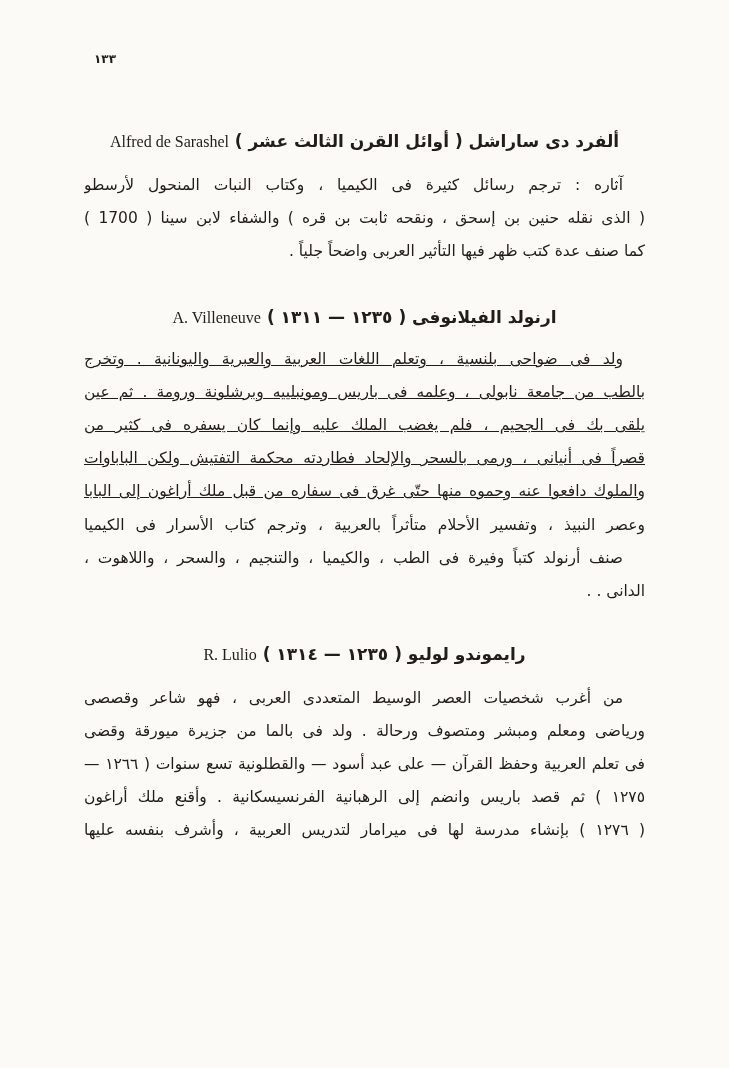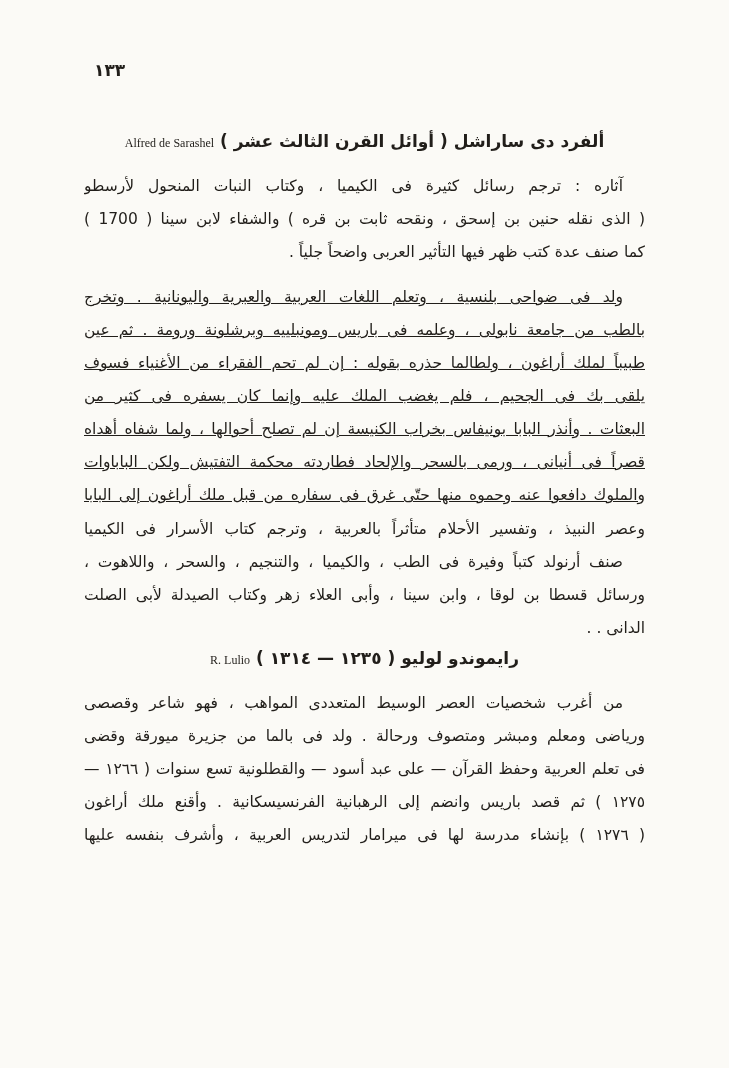--- a/index.html
+++ b/index.html
@@ -14,23 +14,23 @@
     color: #211e1a;
     font-family: "DejaVu Sans", sans-serif;
     overflow: hidden;
   }
   .page {
     position: absolute;
     inset: 0;
   }
   .page-number {
     position: absolute;
-    top: 60px;
+    top: 52px;
     left: 94px;
-    font-size: 17px;
+    font-size: 12px;
     font-weight: bold;
     letter-spacing: 1px;
   }
   .content {
     position: absolute;
     left: 84px;
     right: 84px;
     top: 0;
     direction: rtl;
   }
@@ -38,83 +38,81 @@
     direction: rtl;
     text-align: center;
     font-size: 17px;
     font-weight: bold;
     line-height: 26px;
     margin: 0;
   }
   .heading .latin {
     font-family: "Liberation Serif", serif;
     font-weight: normal;
-    font-size: 12px;
+    font-size: 16px;
   }
   .para { margin: 0; }
   .line {
     direction: rtl;
     font-size: 15.5px;
     line-height: 33px;
     height: 33px;
     overflow: hidden;
     text-align: justify;
     text-align-last: justify;
   }
   .line.first { text-indent: 22px; }
   .line.short {
     text-align-last: right;
   }
   .b0 { margin-top: 128px; }
   .b1 { margin-top: 14px; }
   .b2 { margin-top: 36px; }
   .b3 { margin-top: 12px; text-decoration: underline; }
   .b4 { margin-top: 1px; }
-  .b5 { }
+  .b5 { margin-top: 33px; }
   .b6 { margin-top: 14px; }
 </style>
 </head>
 <body>
 
 <div class="page">
 
   <div class="page-number">١٣٣</div>
 
   <div class="content">
 
     <h2 class="heading b0"><span class="ar">ألفرد دى ساراشل ( أوائل القرن الثالث عشر )</span> <span class="latin" dir="ltr">Alfred de Sarashel</span></h2>
 
     <div class="para b1">
       <div class="line first">آثاره : ترجم رسائل كثيرة فى الكيميا ، وكتاب النبات المنحول لأرسطو</div>
       <div class="line">( الذى نقله حنين بن إسحق ، ونقحه ثابت بن قره ) والشفاء لابن سينا ( 1700 )</div>
       <div class="line short">كما صنف عدة كتب ظهر فيها التأثير العربى واضحاً جلياً .</div>
     </div>
 
+    <h2 class="heading b2"><span class="ar">ارنولد الفيلانوفى ( ١٢٣٥ — ١٣١١ )</span> <span class="latin" dir="ltr">A. Villeneuve</span></h2>
 
     <div class="para b3">
       <div class="line first">ولد فى ضواحى بلنسية ، وتعلم اللغات العربية والعبرية واليونانية . وتخرج</div>
       <div class="line">بالطب من جامعة نابولى ، وعلمه فى باريس ومونبلييه وبرشلونة ورومة . ثم عين</div>
-      <div class="line">طبيباً لملك أراغون ، ولطالما حذره بقوله : إن لم تحم الفقراء من الأغنياء فسوف</div>
       <div class="line">يلقى بك فى الجحيم ، فلم يغضب الملك عليه وإنما كان يسفره فى كثير من</div>
-      <div class="line">البعثات . وأنذر البابا بونيفاس بخراب الكنيسة إن لم تصلح أحوالها ، ولما شفاه أهداه</div>
       <div class="line">قصراً فى أنيانى ، ورمى بالسحر والإلحاد فطاردته محكمة التفتيش ولكن الباباوات</div>
       <div class="line">والملوك دافعوا عنه وحموه منها حتّى غرق فى سفاره من قبل ملك أراغون إلى البابا</div>
     </div>
 
     <div class="para b4">
       <div class="line">وعصر النبيذ ، وتفسير الأحلام متأثراً بالعربية ، وترجم كتاب الأسرار فى الكيميا</div>
       <div class="line first">صنف أرنولد كتباً وفيرة فى الطب ، والكيميا ، والتنجيم ، والسحر ، واللاهوت ،</div>
-      <div class="line">ورسائل قسطا بن لوقا ، وابن سينا ، وأبى العلاء زهر وكتاب الصيدلة لأبى الصلت</div>
       <div class="line short">الدانى . .</div>
     </div>
 
     <h2 class="heading b5"><span class="ar">رايموندو لوليو ( ١٢٣٥ — ١٣١٤ )</span> <span class="latin" dir="ltr">R. Lulio</span></h2>
 
     <div class="para b6">
-      <div class="line first">من أغرب شخصيات العصر الوسيط المتعددى المواهب ، فهو شاعر وقصصى</div>
+      <div class="line first">من أغرب شخصيات العصر الوسيط المتعددى العربى ، فهو شاعر وقصصى</div>
       <div class="line">ورياضى ومعلم ومبشر ومتصوف ورحالة . ولد فى بالما من جزيرة ميورقة وقضى</div>
       <div class="line">فى تعلم العربية وحفظ القرآن — على عبد أسود — والقطلونية تسع سنوات ( ١٢٦٦ —</div>
       <div class="line">١٢٧٥ ) ثم قصد باريس وانضم إلى الرهبانية الفرنسيسكانية . وأقنع ملك أراغون</div>
       <div class="line">( ١٢٧٦ ) بإنشاء مدرسة لها فى ميرامار لتدريس العربية ، وأشرف بنفسه عليها</div>
     </div>
 
   </div>
 </div>
 
 </body></html>

